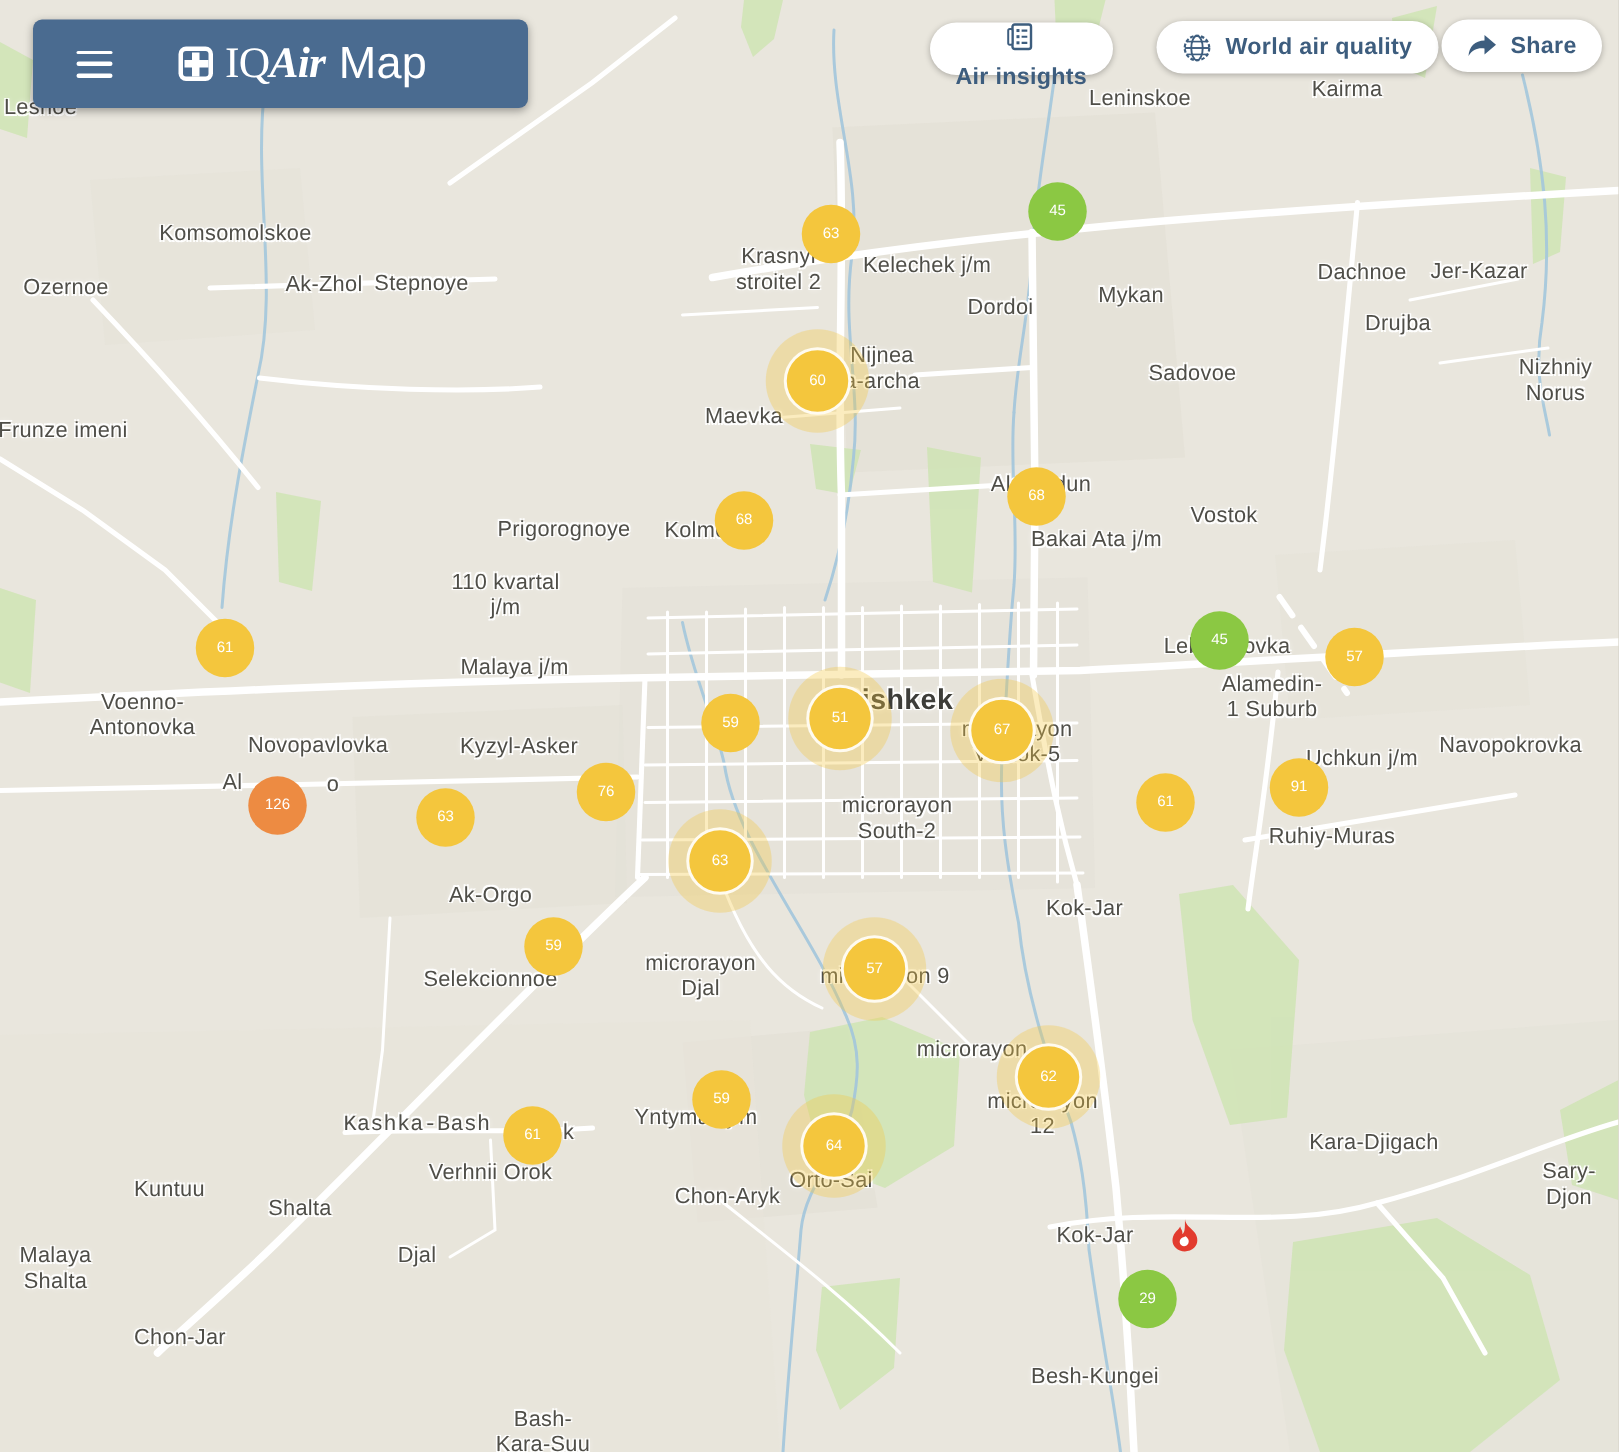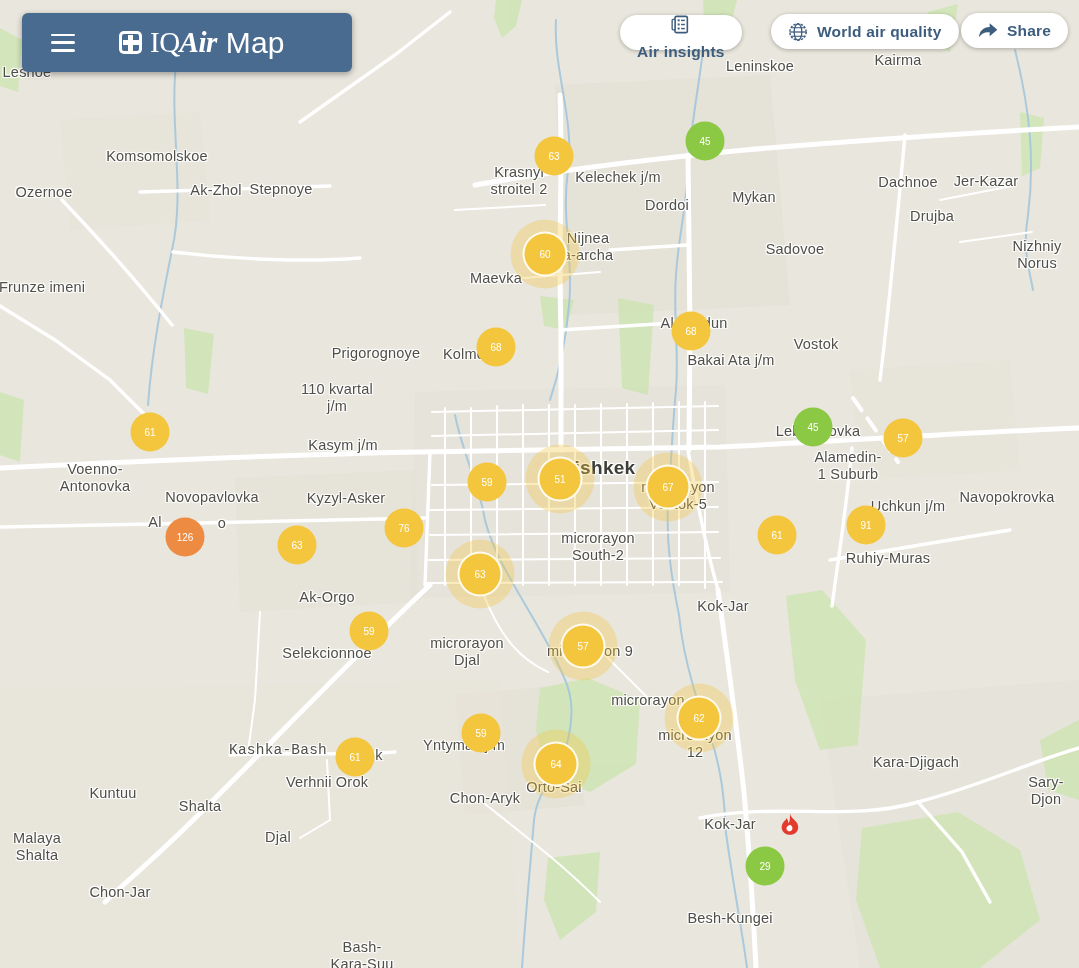--- a/index.html
+++ b/index.html
@@ -208,21 +208,21 @@
 a-archa</div>
       <div class="map-label" style="left: 496px; top: 279px;">Maevka</div>
       <div class="map-label" style="left: 42px; top: 288px;">Frunze imeni</div>
       <div class="map-label" style="left: 376px; top: 354px;">Prigorognoye</div>
       <div class="map-label" style="left: 464px; top: 355px;">Kolmo</div>
       <div class="map-label" style="left: 694px; top: 324px;">Alamudun</div>
       <div class="map-label" style="left: 731px; top: 361px;">Bakai Ata j/m</div>
       <div class="map-label" style="left: 816px; top: 345px;">Vostok</div>
       <div class="map-label" style="left: 337px; top: 398px;">110 kvartal
 j/m</div>
-      <div class="map-label" style="left: 343px; top: 446px;">Kasym j/m</div>
+      <div class="map-label" style="left: 343px; top: 446px;">Malaya j/m</div>
       <div class="map-label" style="left: 95px; top: 478px;">Voenno-
 Antonovka</div>
       <div class="map-label" style="left: 212px; top: 498px;">Novopavlovka</div>
       <div class="map-label" style="left: 155px; top: 523px;">Al</div>
       <div class="map-label" style="left: 222px; top: 524px;">o</div>
       <div class="map-label" style="left: 346px; top: 499px;">Kyzyl-Asker</div>
       <div class="map-label" style="left: 818px; top: 432px;">Lebedinovka</div>
       <div class="map-label" style="left: 848px; top: 466px;">Alamedin-
 1 Suburb</div>
       <div class="map-label" style="left: 1007px; top: 498px;">Navopokrovka</div>

